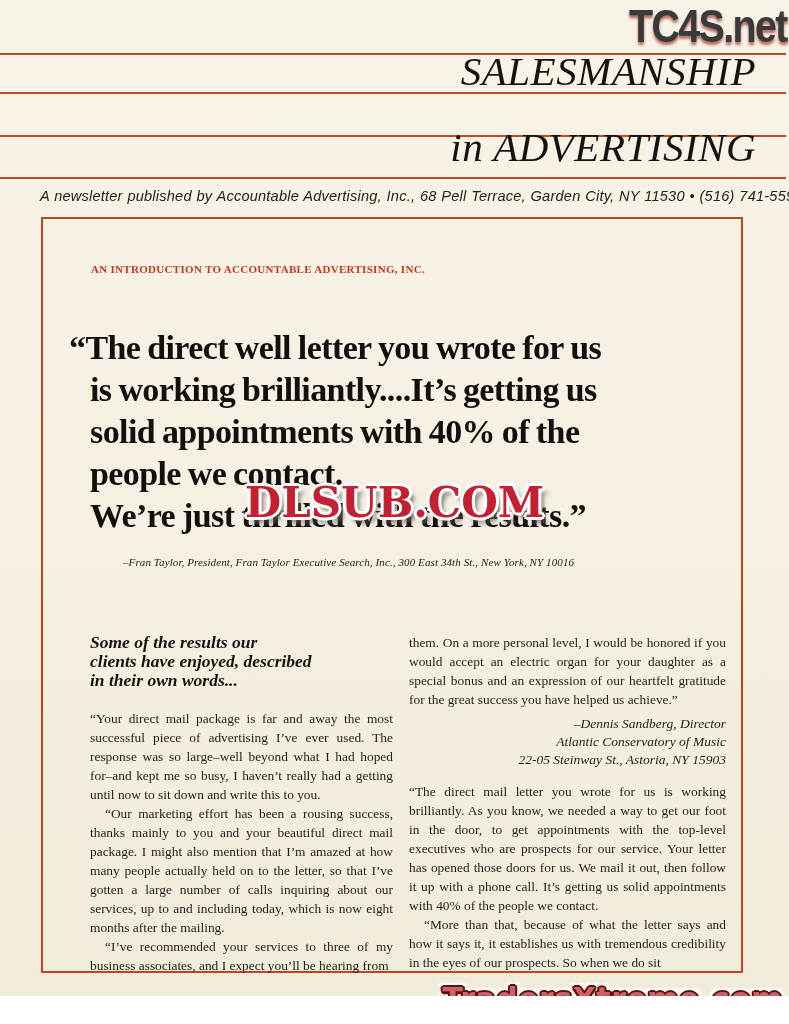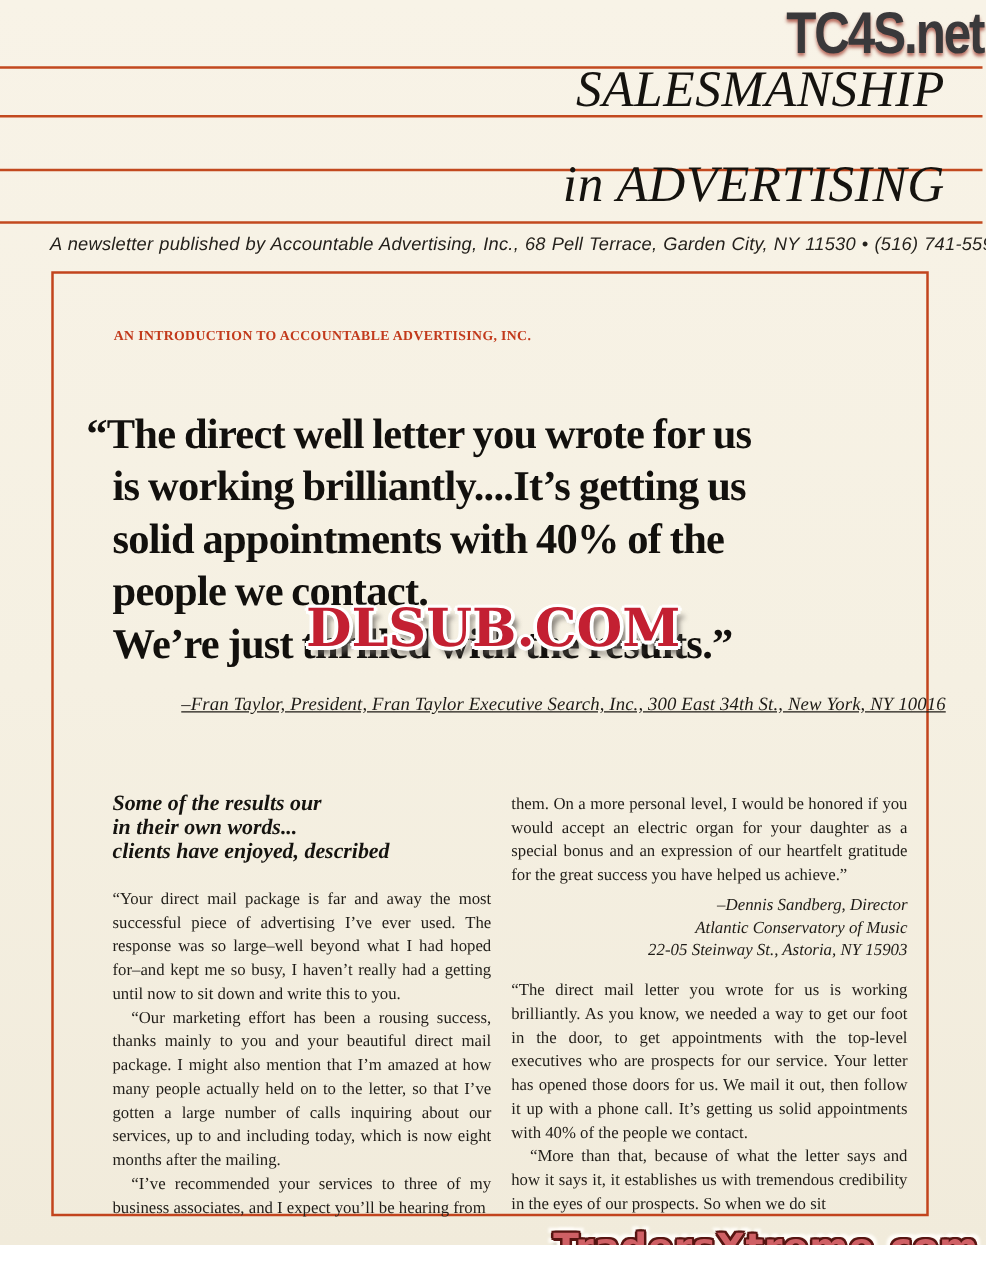--- a/index.html
+++ b/index.html
@@ -37,22 +37,22 @@
     color:#c23a1c;font-weight:bold;font-size:11px;letter-spacing:.3px;text-align:center;
   }
   .pull-quote{
     position:absolute;left:26px;top:108px;width:650px;
     font-weight:bold;font-size:34px;line-height:42px;letter-spacing:-.6px;
     word-spacing:-1px;color:#12100d;white-space:nowrap;
   }
   .pull-quote .pq-line{padding-left:21px;}
   .pull-quote .pq-first{padding-left:0;}
   .pq-attr{
-    position:absolute;left:102px;top:337px;white-space:nowrap;
-    font-style:italic;font-size:15px;color:#1e1b16;letter-spacing:.1px;text-decoration:underline;
+    position:absolute;left:80px;top:337px;white-space:nowrap;
+    font-style:italic;font-size:11px;color:#1e1b16;letter-spacing:.1px;
   }
   .columns{
     position:absolute;left:47px;top:414px;width:636px;
     display:flex;gap:16px;
   }
   .col{font-size:13.4px;line-height:19px;text-align:justify;color:#201d18;}
   .col-left{width:303px;}
   .col-right{width:317px;}
   .col-heading{
     font-weight:bold;font-style:italic;font-size:17.5px;line-height:19px;
@@ -115,22 +115,22 @@
       <div class="pq-line">We’re just thrilled with the results.”</div>
     </div>
 
     <div class="pq-attr">–Fran Taylor, President, Fran Taylor Executive Search, Inc., 300 East 34th St., New York, NY 10016</div>
 
     <div class="columns">
 
       <div class="col col-left">
         <div class="col-heading">
           <div>Some of the results our</div>
+          <div>clients have enjoyed, described</div>
           <div>in their own words...</div>
-          <div>clients have enjoyed, described</div>
         </div>
         <p>“Your direct mail package is far and away the most successful piece of advertising I’ve ever used. The response was so large–well beyond what I had hoped for–and kept me so busy, I haven’t really had a getting until now to sit down and write this to you.</p>
         <p class="indent">“Our marketing effort has been a rousing success, thanks mainly to you and your beautiful direct mail package. I might also mention that I’m amazed at how many people actually held on to the letter, so that I’ve gotten a large number of calls inquiring about our services, up to and including today, which is now eight months after the mailing.</p>
         <p class="indent">“I’ve recommended your services to three of my business associates, and I expect you’ll be hearing from</p>
       </div>
 
       <div class="col col-right">
         <p>them. On a more personal level, I would be honored if you would accept an electric organ for your daughter as a special bonus and an expression of our heartfelt gratitude for the great success you have helped us achieve.”</p>
         <div class="testimonial-attr">
           <div>–Dennis Sandberg, Director</div>

